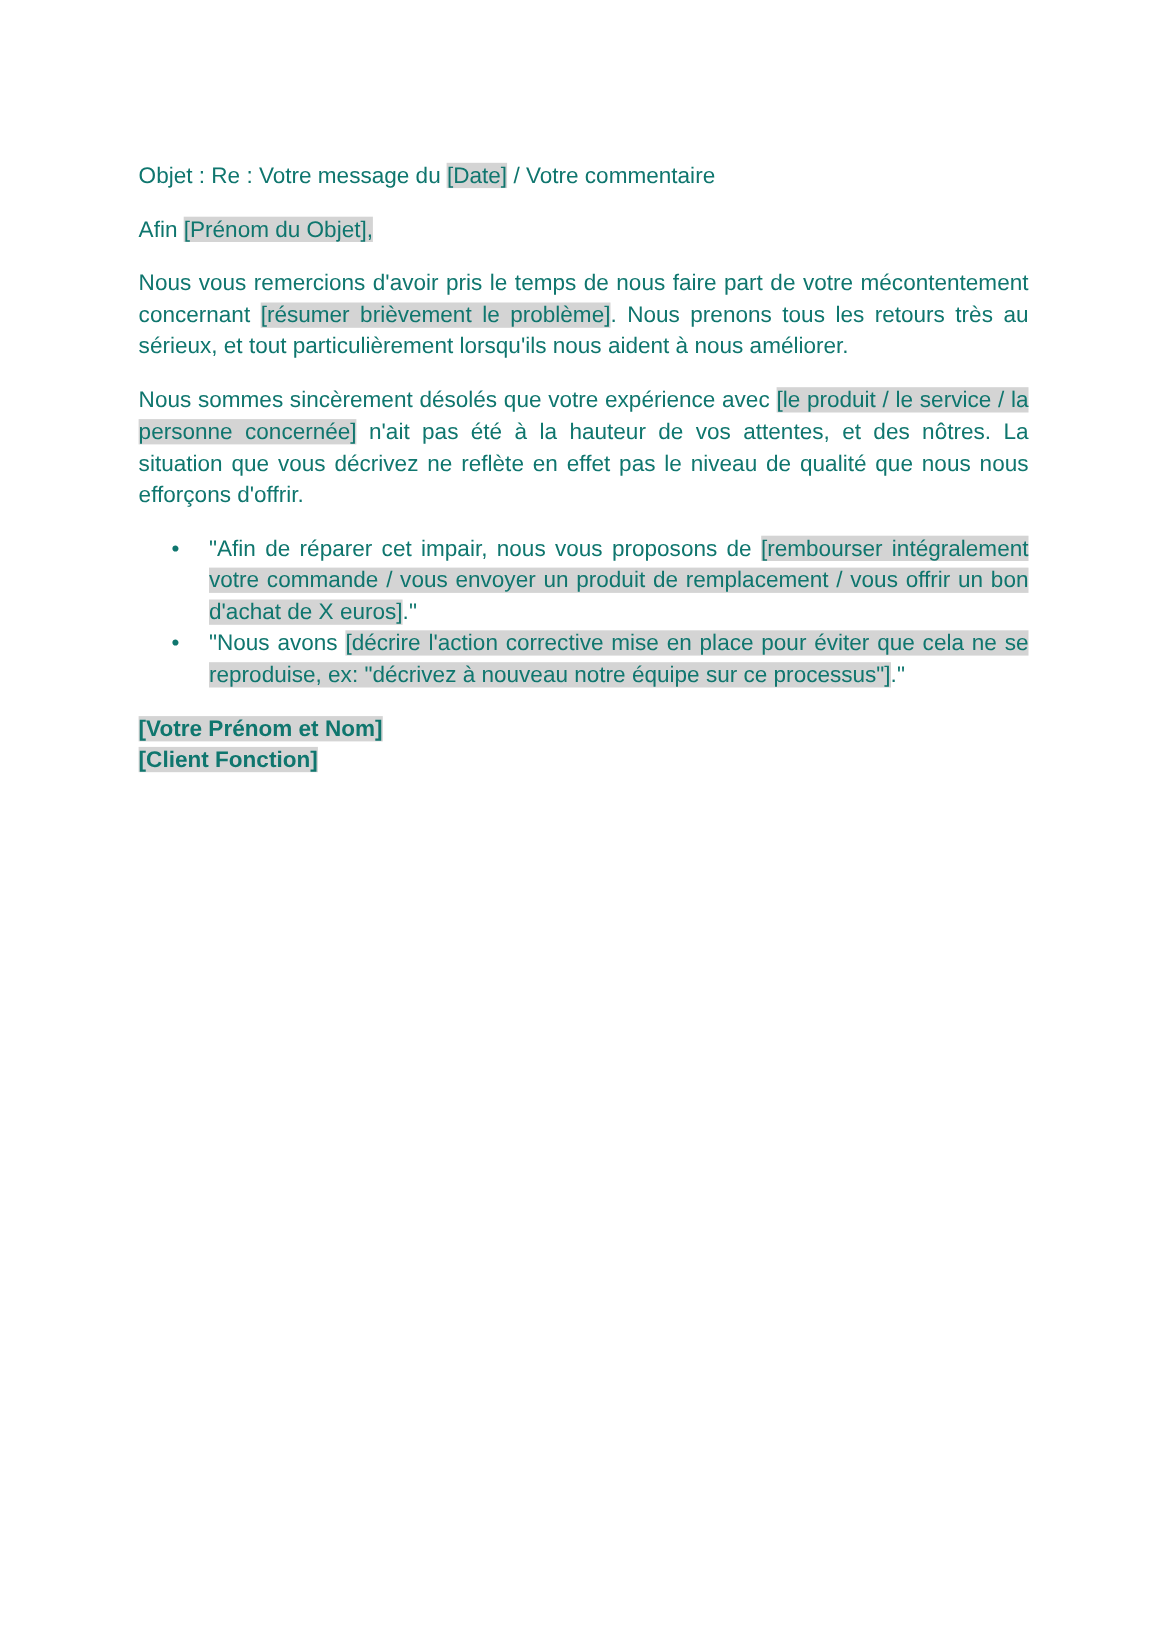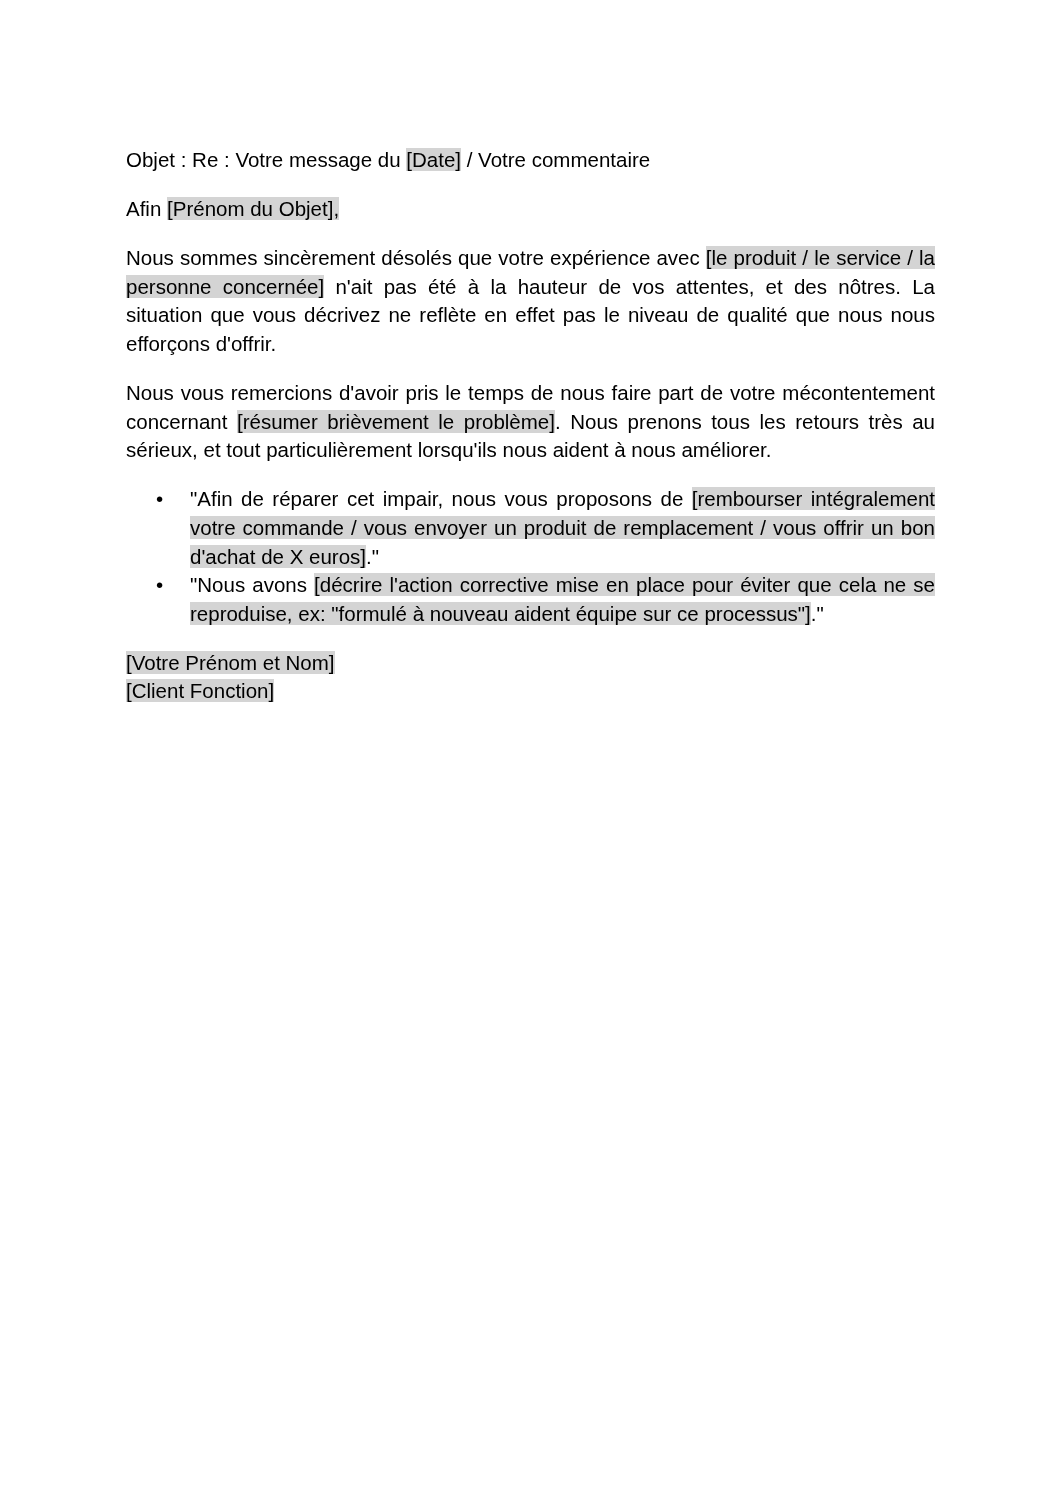--- a/index.html
+++ b/index.html
@@ -5,57 +5,57 @@
   html, body { margin: 0; padding: 0; background: #ffffff; }
   body { width: 1060px; height: 1500px; position: relative; overflow: hidden; }
   .page {
     position: absolute;
     left: 126px;
     top: 146px;
     width: 809px;
     font-family: "Liberation Sans", "DejaVu Sans", sans-serif;
     font-size: 20.5px;
     line-height: 28.6px;
-    color: #000000;
+    color: #0f766e;
   }
   .p { margin: 0 0 20.5px 0; }
   .justify { text-align: justify; }
   .hl { background: #d4d4d4; }
   ul.bullets {
     margin: 0 0 20.5px 0;
     padding: 0 0 0 64px;
     list-style: none;
   }
   ul.bullets li {
     position: relative;
     text-align: justify;
   }
   ul.bullets li .bullet {
     position: absolute;
     left: -34px;
     top: 0;
   }
-  .sig { margin: 0; }
+  .sig { margin: 0; font-weight: bold; }
 </style>
 </head>
 <body>
 
 <div class="page">
 
   <p class="p"><span>Objet : Re : Votre message du </span><span class="hl">[Date]</span><span> / Votre commentaire</span></p>
 
   <p class="p"><span>Afin </span><span class="hl">[Prénom du Objet],</span></p>
 
+  <p class="p justify"><span>Nous vous remercions d'avoir pris le temps de nous faire part de votre mécontentement concernant </span><span class="hl">[résumer brièvement le problème]</span><span>. Nous prenons tous les retours très au sérieux, et tout particulièrement lorsqu'ils nous aident à nous améliorer.</span></p>
+
   <p class="p justify"><span>Nous sommes sincèrement désolés que votre expérience avec </span><span class="hl">[le produit / le service / la personne concernée]</span><span> n'ait pas été à la hauteur de vos attentes, et des nôtres. La situation que vous décrivez ne reflète en effet pas le niveau de qualité que nous nous efforçons d'offrir.</span></p>
-
-  <p class="p justify"><span>Nous vous remercions d'avoir pris le temps de nous faire part de votre mécontentement concernant </span><span class="hl">[résumer brièvement le problème]</span><span>. Nous prenons tous les retours très au sérieux, et tout particulièrement lorsqu'ils nous aident à nous améliorer.</span></p>
 
 
   <ul class="bullets">
     <li><span class="bullet">•</span><span>"Afin de réparer cet impair, nous vous proposons de </span><span class="hl">[rembourser intégralement votre commande / vous envoyer un produit de remplacement / vous offrir un bon d'achat de X euros]</span><span>."</span></li>
-    <li><span class="bullet">•</span><span>"Nous avons </span><span class="hl">[décrire l'action corrective mise en place pour éviter que cela ne se reproduise, ex: "formulé à nouveau aident équipe sur ce processus"]</span><span>."</span></li>
+    <li><span class="bullet">•</span><span>"Nous avons </span><span class="hl">[décrire l'action corrective mise en place pour éviter que cela ne se reproduise, ex: "décrivez à nouveau notre équipe sur ce processus"]</span><span>."</span></li>
   </ul>
 
 
 
   <p class="sig"><span class="hl">[Votre Prénom et Nom]</span><br><span class="hl">[Client Fonction]</span></p>
 
 </div>
 
 </body></html>

